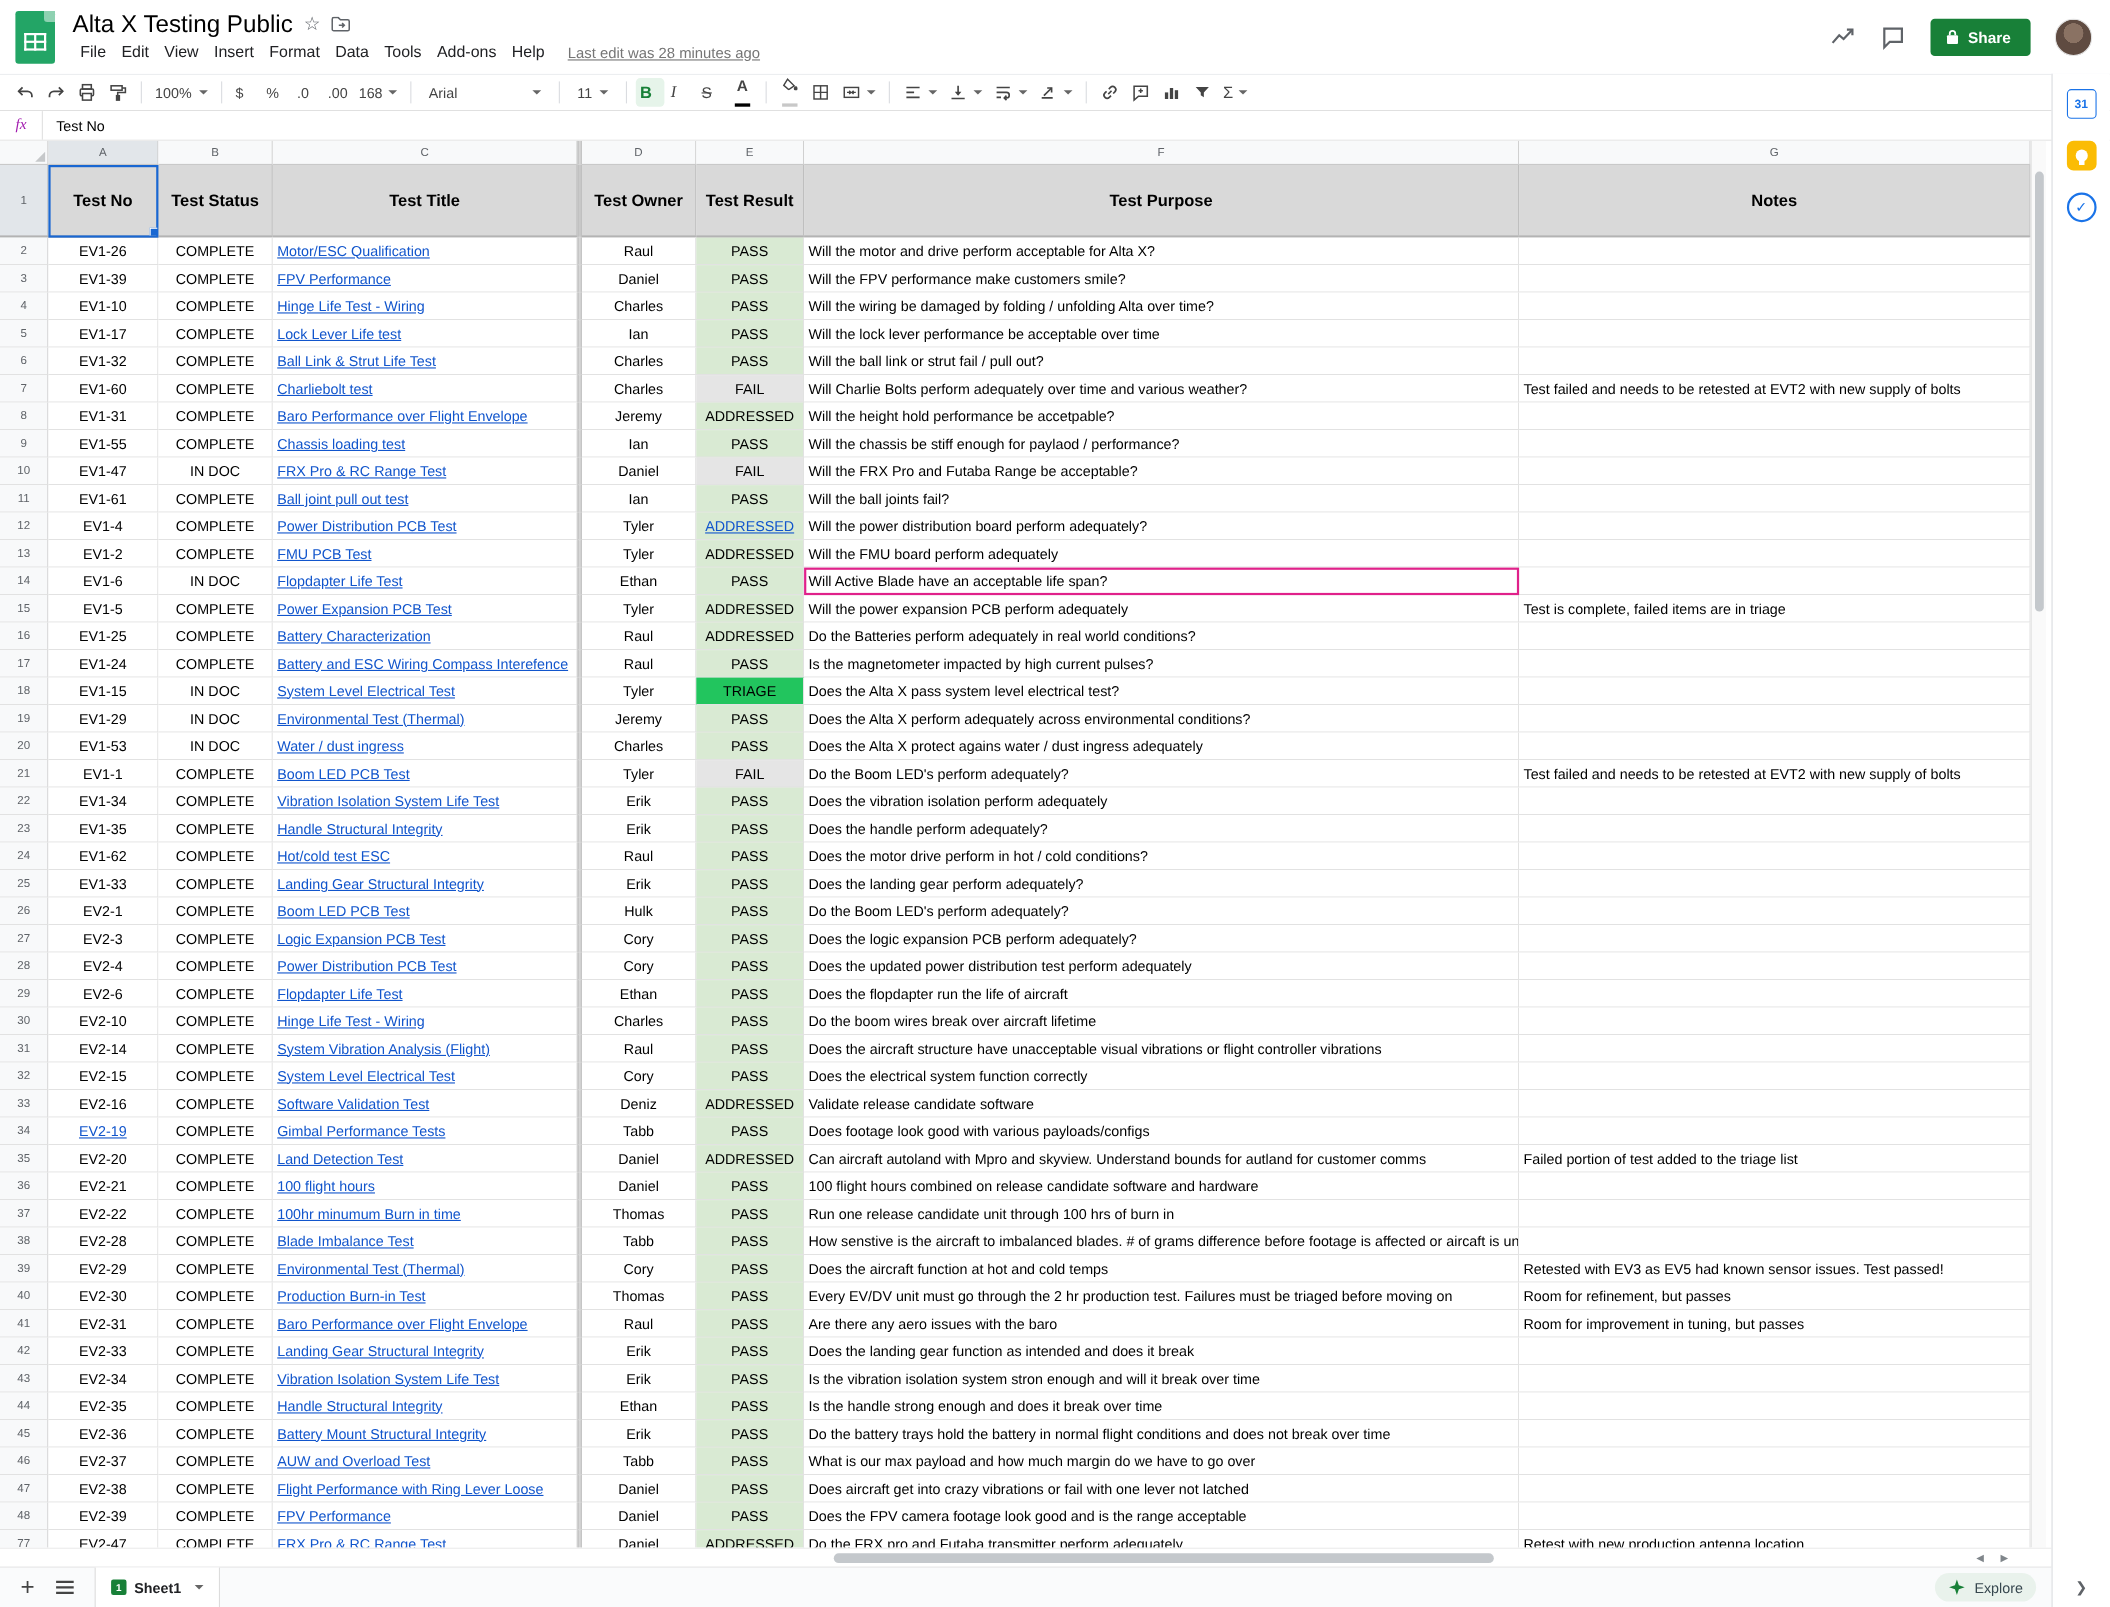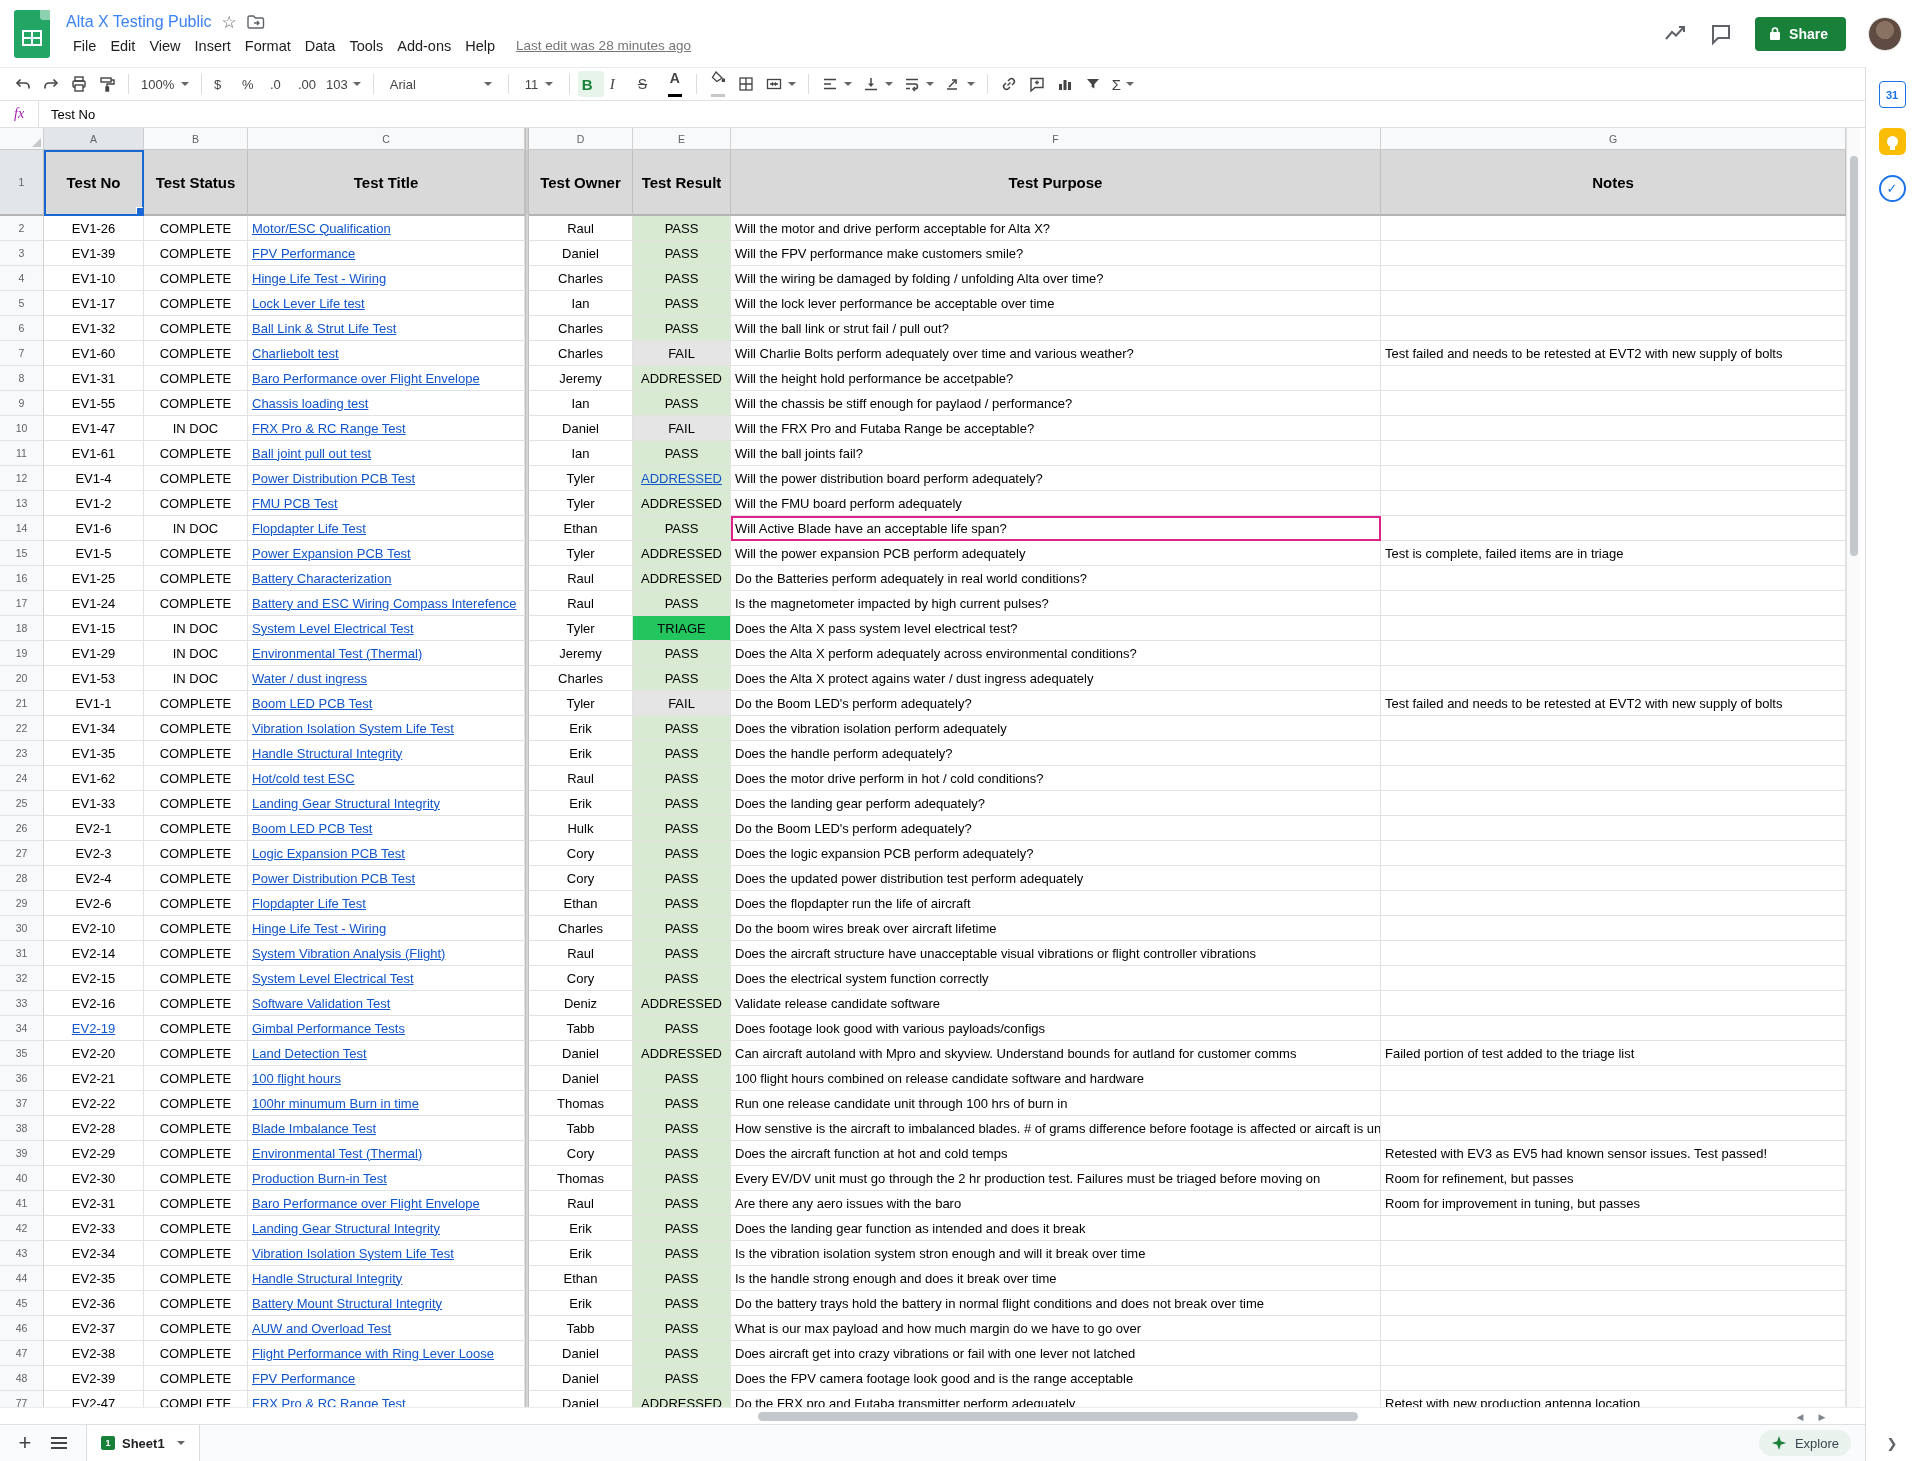--- a/index.html
+++ b/index.html
@@ -5,21 +5,21 @@
   * { box-sizing: border-box; margin: 0; padding: 0; }
   html,body { width:1918px; height:1461px; overflow:hidden; }
   body { font-family:"Liberation Sans","DejaVu Sans",sans-serif; background:#fff; }
   .app { position:relative; width:1918px; height:1461px; overflow:hidden; }
 
   
   .titlebar { height:67px; display:flex; align-items:center; padding-left:14px; position:relative; background:#fff; }
   .logo { width:36px; height:48px; margin-right:16px; position:relative; flex:0 0 auto; }
   .title-block { display:flex; flex-direction:column; gap:3px; }
   .title-row { display:flex; align-items:center; gap:10px; }
-  .doc-title { font-size:16px; color:#3b82f6; }
+  .doc-title { font-size:22px; color:#000000; }
   .star { color:#5f6368; font-size:17px; cursor:pointer; }
   .title-icon svg { display:block; }
   .menu-row { display:flex; align-items:center; }
   .menu-item { font-size:14.5px; color:#202124; padding:2px 7px; border-radius:3px; cursor:pointer; }
   .last-edit { font-size:13.5px; color:#757575; text-decoration:underline; margin-left:14px; cursor:pointer; }
   .titlebar-right { position:absolute; right:16px; top:0; height:67px; display:flex; align-items:center; gap:22px; }
   .tb-ic { color:#5f6368; cursor:pointer; display:flex; }
   .share-btn { display:flex; align-items:center; gap:8px; background:#188038; color:#fff; font-size:14px; font-weight:bold; padding:9px 18px 9px 14px; border-radius:4px; cursor:pointer; }
   .avatar { width:34px; height:34px; border-radius:50%; background:radial-gradient(circle at 50% 38%, #8a7263 0 35%, #5f4b41 36% 100%); border:1px solid #e0e0e0; cursor:pointer; }
 
@@ -205,21 +205,21 @@
     <div class="tbtn zoom-sel">
         <span>100%</span>
         <span class="caret"></span>
       </div>
     <div class="tdiv"></div>
     <div class="tbtn">$</div>
     <div class="tbtn">%</div>
     <div class="tbtn">.0</div>
     <div class="tbtn">.00</div>
     <div class="tbtn">
-        <span>103</span>
+        <span>168</span>
         <span class="caret"></span>
       </div>
     <div class="tdiv"></div>
     <div class="tbtn font-sel">
         <span>Arial</span>
         <span class="caret"></span>
       </div>
     <div class="tdiv"></div>
     <div class="tbtn size-sel">
         <span>11</span>

